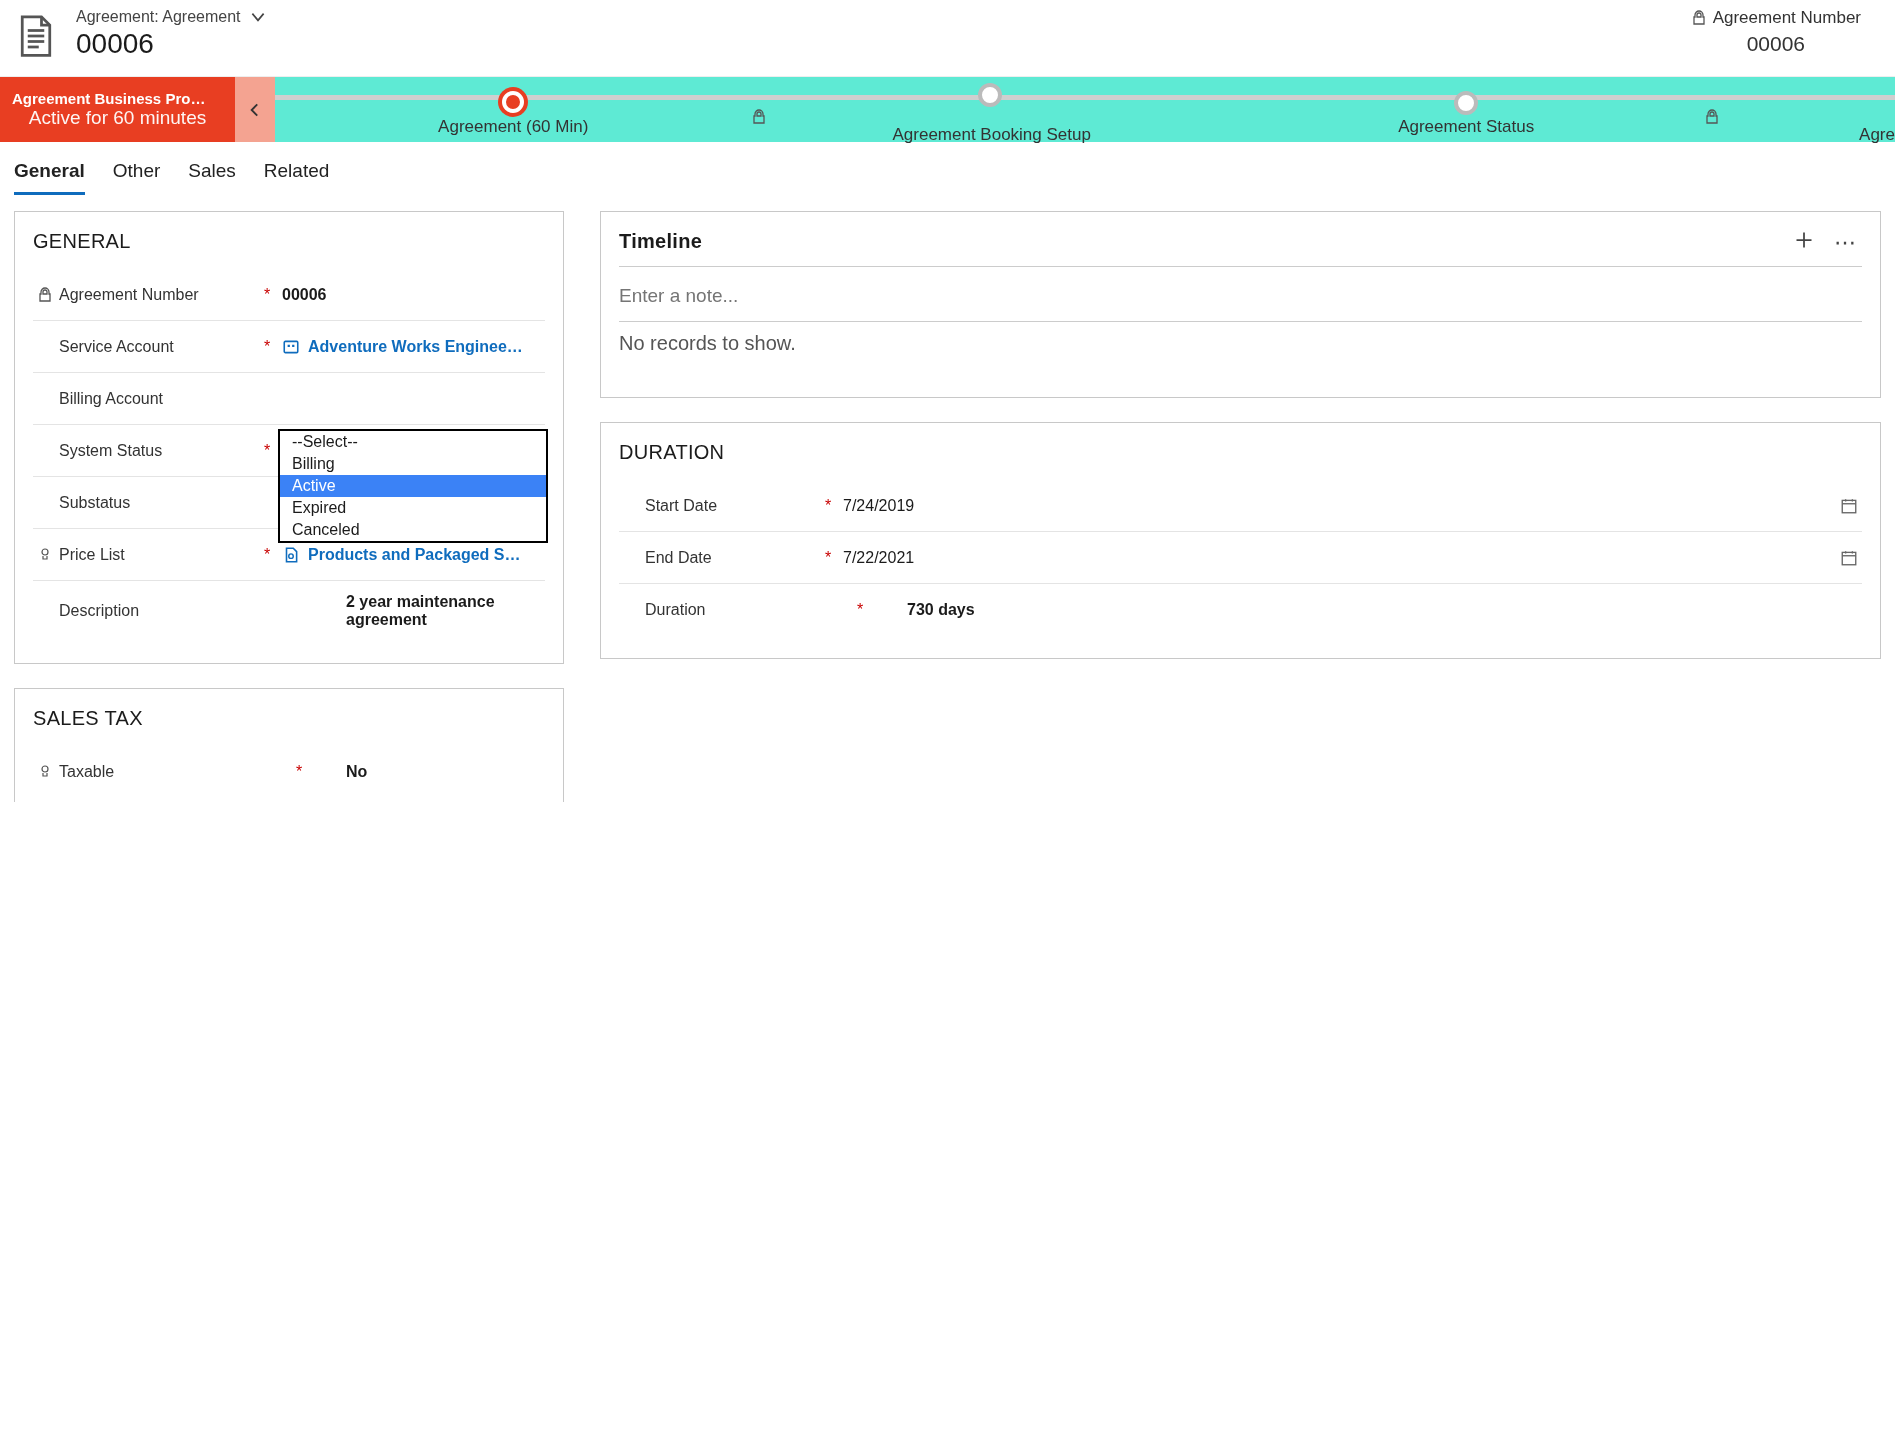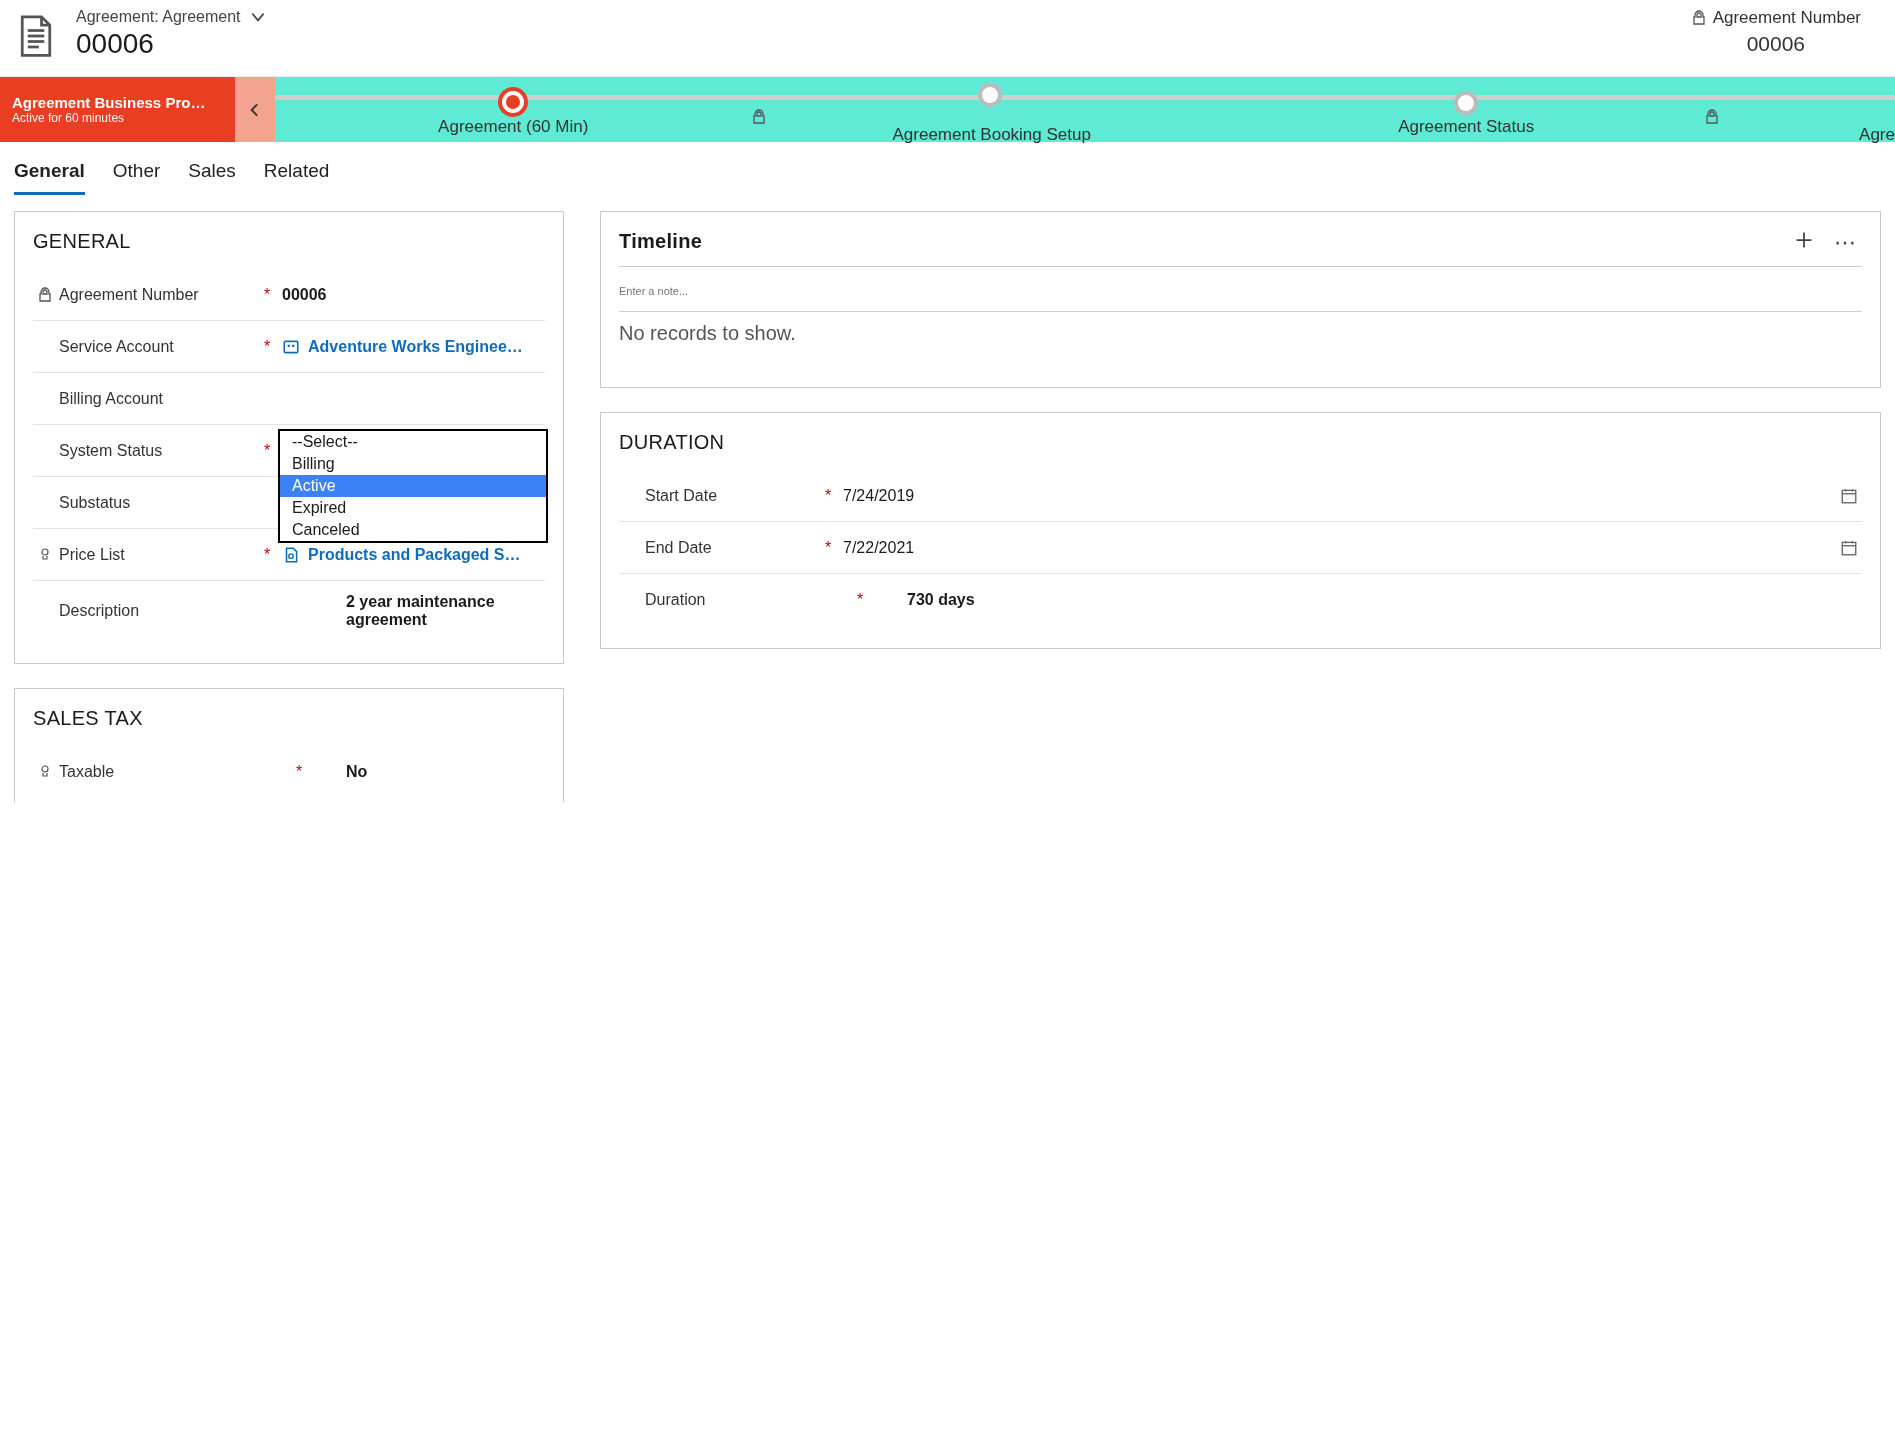--- a/index.html
+++ b/index.html
@@ -44,21 +44,21 @@
   }
   .process-summary {
     background: #E83E22;
     color: #fff;
     width: 235px;
     padding: 8px 12px;
     display:flex; flex-direction:column; justify-content:center;
     font-size: 15px;
     flex-shrink:0;
   }
-  .process-summary .ps-sub { font-size: 12px; opacity: .95; }
+  .process-summary .ps-sub { font-size: 19px; opacity: .95; text-align: center; }
   .process-chevron {
     width: 40px; background: #F4A391;
     display:flex; align-items:center; justify-content:center;
     color:#333; font-size:20px; cursor:pointer;
     flex-shrink:0;
   }
   .process-stages {
     flex:1; position:relative; display:flex; align-items:center;
   }
   .process-track {
@@ -136,21 +136,21 @@
   .dropdown .opt { padding: 2px 12px; font-size:16px; cursor:pointer;}
   .dropdown .opt.selected { background:#3b82f6; color:#fff;}
 
   .timeline-head {
     display:flex; align-items:flex-start; border-bottom:1px solid #ccc;
     padding-bottom:10px; margin-bottom:10px;
   }
   .timeline-head h2 { flex:1;}
   .timeline-head .t-btn { font-size:22px; width:34px; text-align:center; cursor:pointer; color:#444;}
   .note-input {
-    border:none; outline:none; width:100%; font-size:11px; color:#777;
+    border:none; outline:none; width:100%; font-size:19px; color:#777;
     border-bottom:1px solid #ccc; padding: 8px 0 14px 0;
   }
   .no-records { color:#555; font-size:20px; padding:10px 0 20px 0;}
 
   .date-row .cal-icon { margin-left:auto; color:#555;}
 
   .section-title-duration { letter-spacing:1px;}
 
   svg { display:block; }
   .inline-icon { width:16px; height:16px; flex-shrink:0;}

